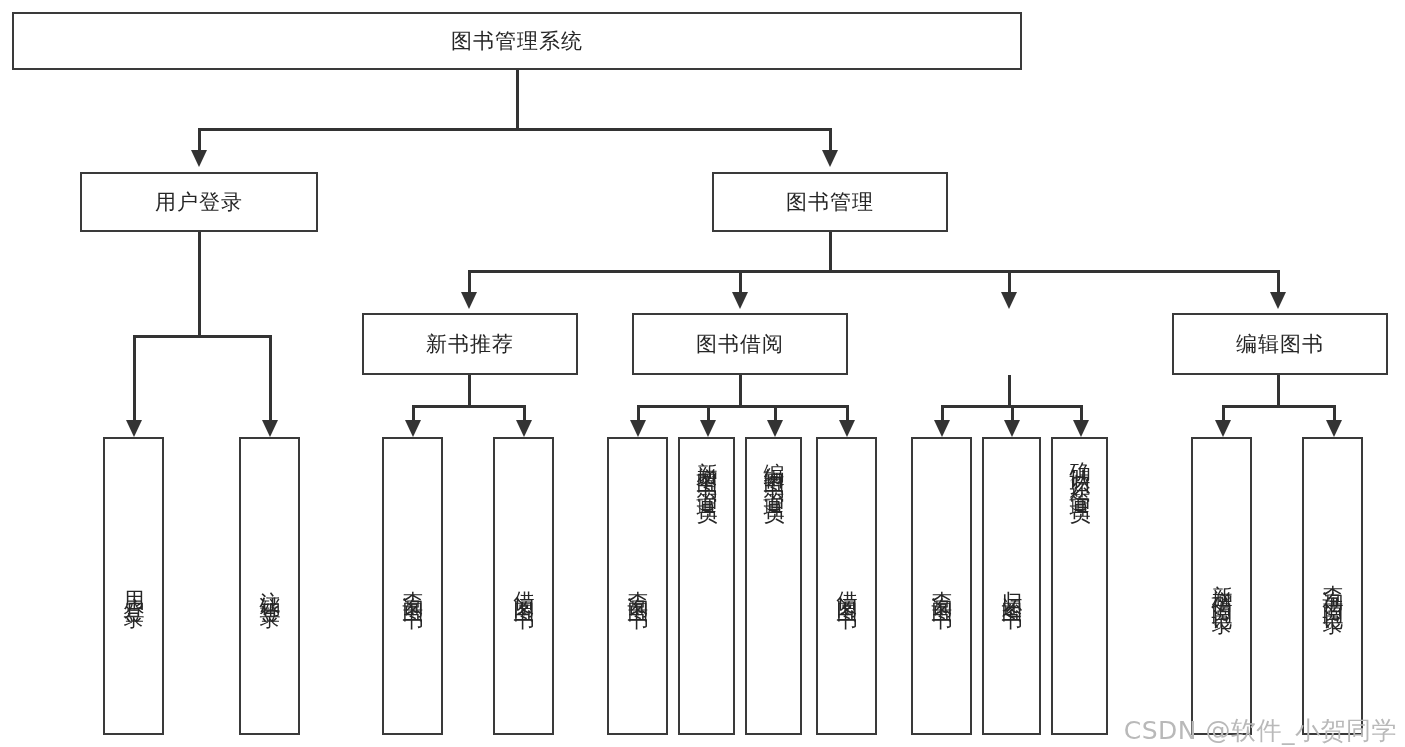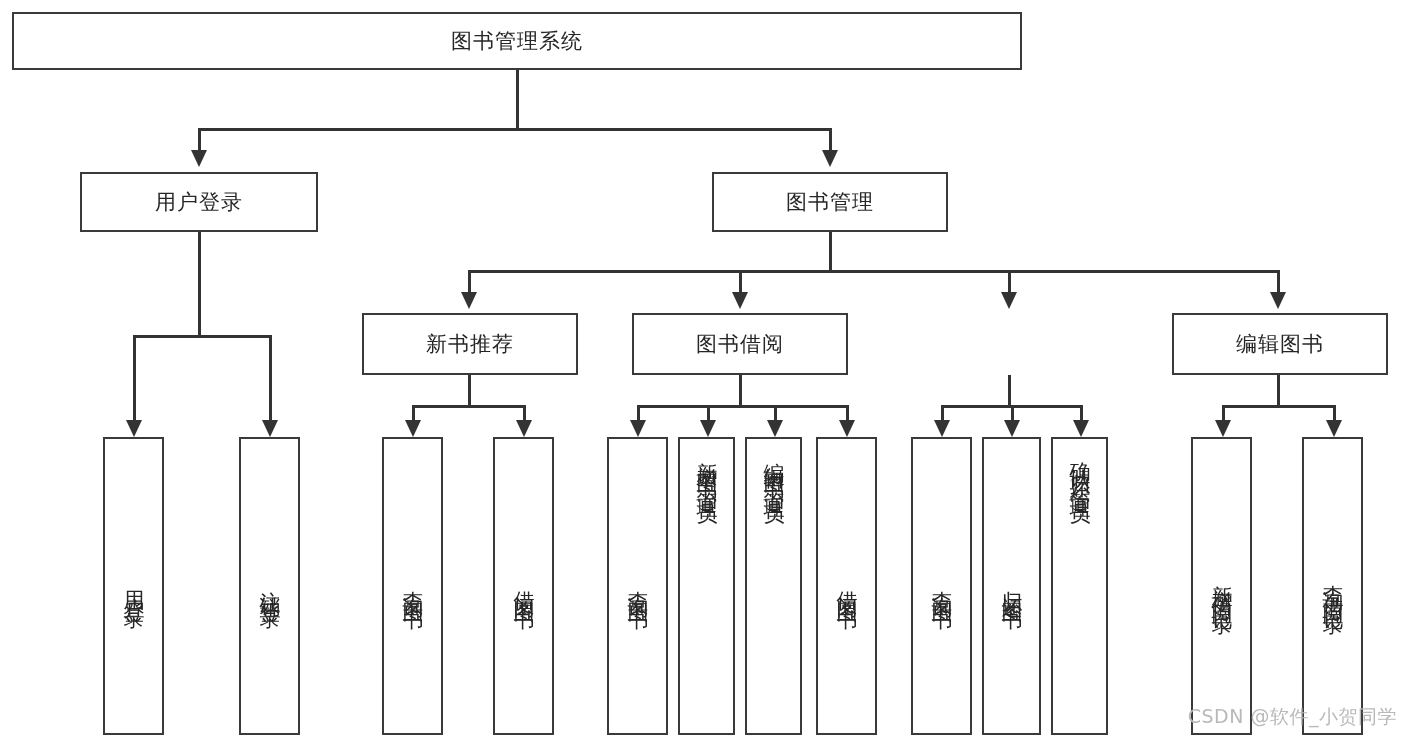--- a/index.html
+++ b/index.html
@@ -64,22 +64,22 @@
     position:absolute;
     width:0;height:0;
     border-left:8px solid transparent;
     border-right:8px solid transparent;
     border-top:17px solid #333333;
   }
   
   #watermark{
     position:absolute;
     right:8px;
-    bottom:17px;
-    font-size:19px;
+    bottom:0;
+    font-size:25px;
     color:#b9b9b9;
     letter-spacing:0.5px;
     white-space:nowrap;
     font-family:"DejaVu Sans","Liberation Sans",sans-serif;
   }
 </style>
 </head>
 <body>
 
 <div id="diagram-root">

